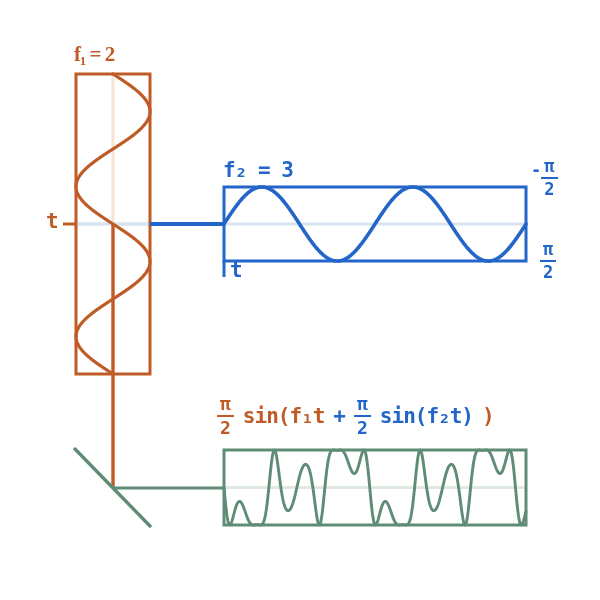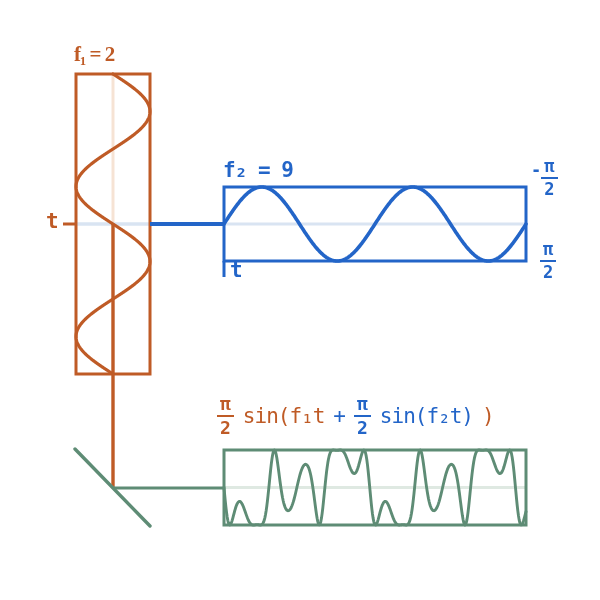--- a/index.html
+++ b/index.html
@@ -11,21 +11,21 @@
   .c-orange{color:var(--orange);}
   .c-blue{color:var(--blue);}
   .frac{display:inline-flex;flex-direction:column;align-items:center;line-height:1;
         font-weight:bold;letter-spacing:0;}
   .frac .den{border-top:2px solid currentColor;margin-top:2px;padding-top:2px;}
   .frac span{padding:0 3px;}
   .amp{display:flex;align-items:center;font-size:17px;}
   .amp .minus{transform:translateY(-8px);margin-right:1px;font-size:17px;}
   .formula-row{display:flex;align-items:center;gap:9px;}
   .formula-row .frac{font-size:18px;}
-  .formula-row .seg-text{font-size:21px;font-weight:normal;letter-spacing:-1px;white-space:pre;}
+  .formula-row .seg-text{font-size:21px;font-weight:bold;letter-spacing:-1px;white-space:pre;}
 </style>
 </head>
 <body>
 
 <div class="stage">
 
   <svg id="diagram-svg" width="600" height="600" viewBox="0 0 600 600" xmlns="http://www.w3.org/2000/svg">
       <line x1="113" y1="74" x2="113" y2="224" stroke="#F6E3D4" stroke-width="3" stroke-linecap="butt"></line>
       <line x1="76" y1="224" x2="150" y2="224" stroke="#D9E4F2" stroke-width="3.4" stroke-linecap="butt"></line>
       <line x1="225" y1="224" x2="525" y2="224" stroke="#D9E4F2" stroke-width="3" stroke-linecap="butt"></line>
@@ -39,21 +39,21 @@
       <line x1="63" y1="224" x2="75" y2="224" stroke="#BF5B26" stroke-width="3" stroke-linecap="butt"></line>
       <line x1="150" y1="224" x2="224" y2="224" stroke="#2365C8" stroke-width="4" stroke-linecap="butt"></line>
       <line x1="224" y1="261" x2="224" y2="277" stroke="#2365C8" stroke-width="3" stroke-linecap="butt"></line>
       <line x1="113" y1="224" x2="113" y2="488" stroke="#BF5B26" stroke-width="3.4" stroke-linecap="butt"></line>
       <line x1="75" y1="449" x2="150" y2="526" stroke="#5E8C75" stroke-width="3.4" stroke-linecap="round"></line>
       <line x1="113" y1="488" x2="224" y2="488" stroke="#5E8C75" stroke-width="3.2" stroke-linecap="butt"></line>
     </svg>
 
   <div class="label c-orange" style="left:74px;top:44px;font-family:Liberation Serif, serif;">f₁ = 2</div>
 
-  <div class="label c-blue" style="left:223px;top:160px;">f₂ = 9</div>
+  <div class="label c-blue" style="left:223px;top:160px;">f₂ = 3</div>
 
   <div class="label c-orange" style="left:46px;top:211px;">t</div>
 
   <div class="label c-blue" style="left:230px;top:260px;">t</div>
 
   <div class="label c-blue amp" style="left:531px;top:158px;">
     <span class="minus">-</span>
     <span class="frac">
       <span>π</span>
       <span class="den">2</span>

